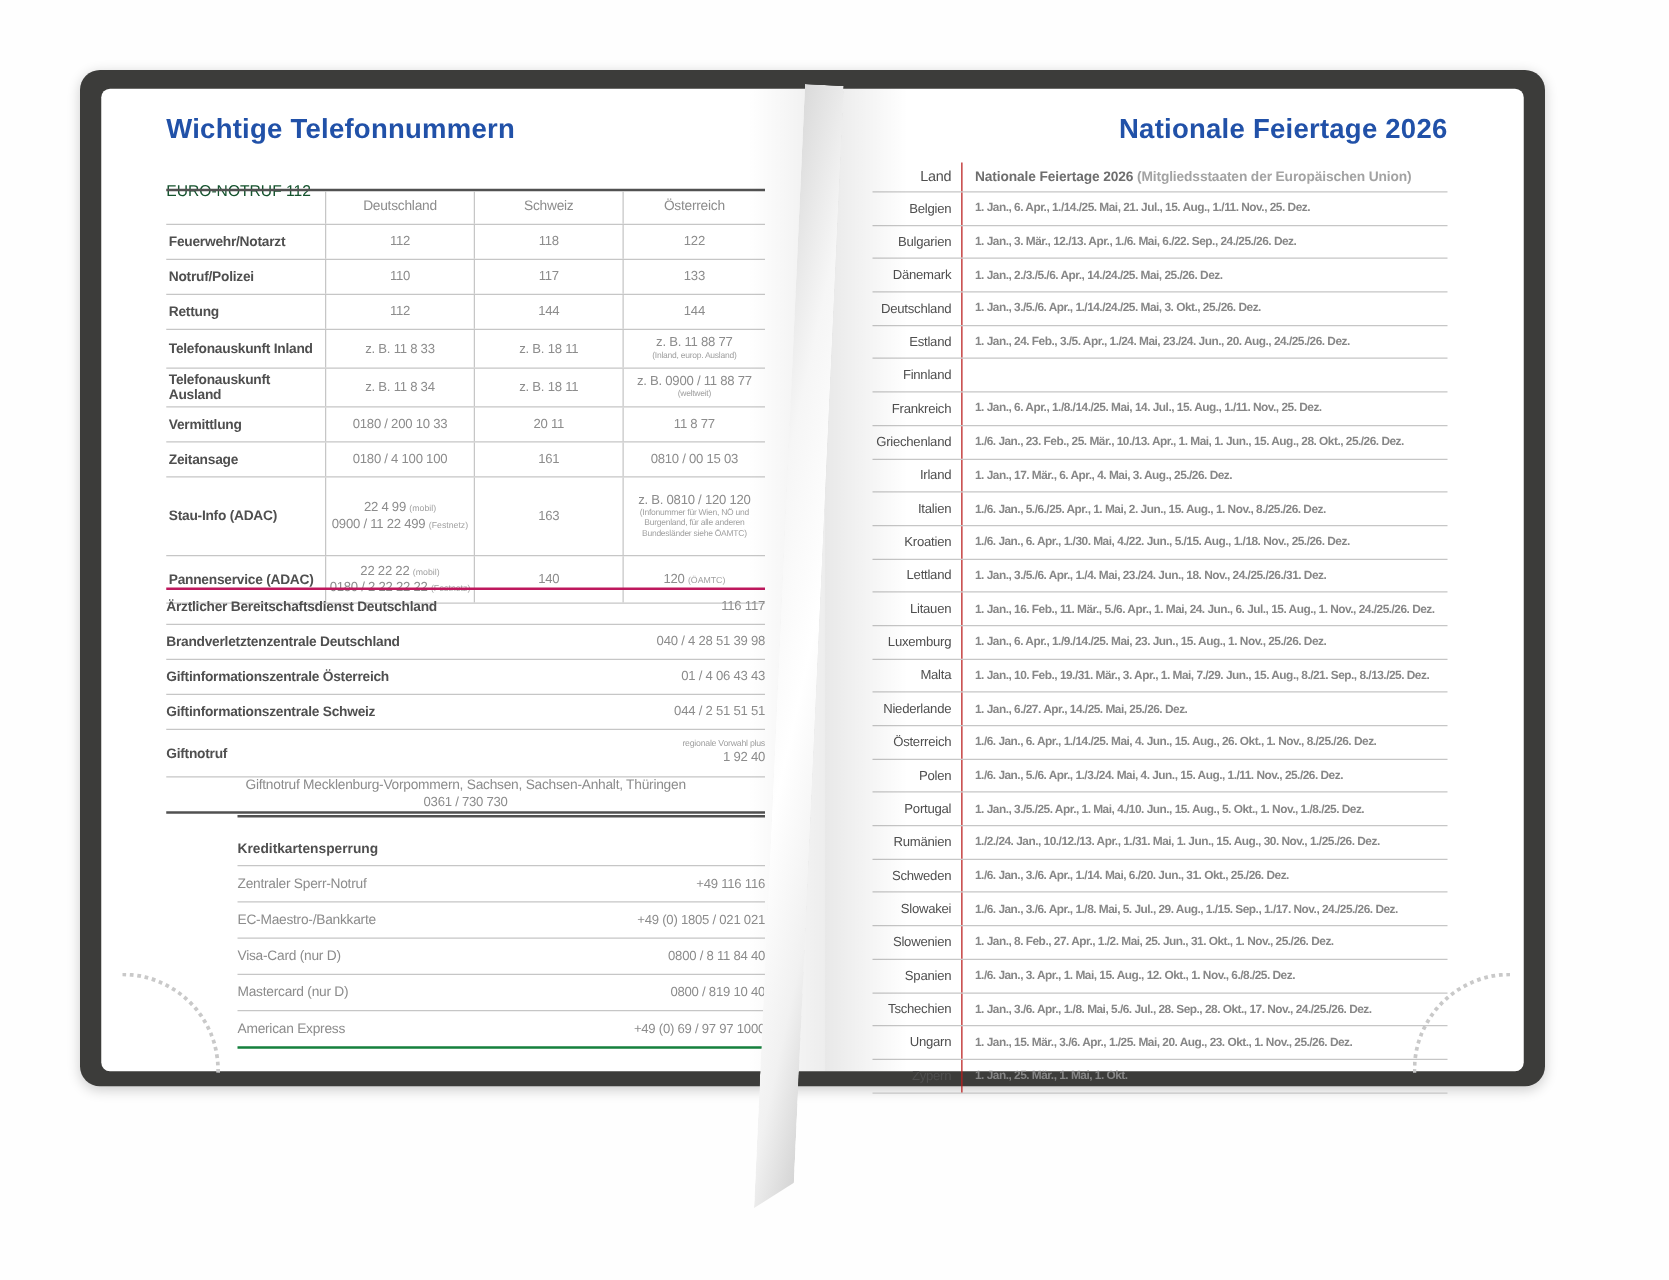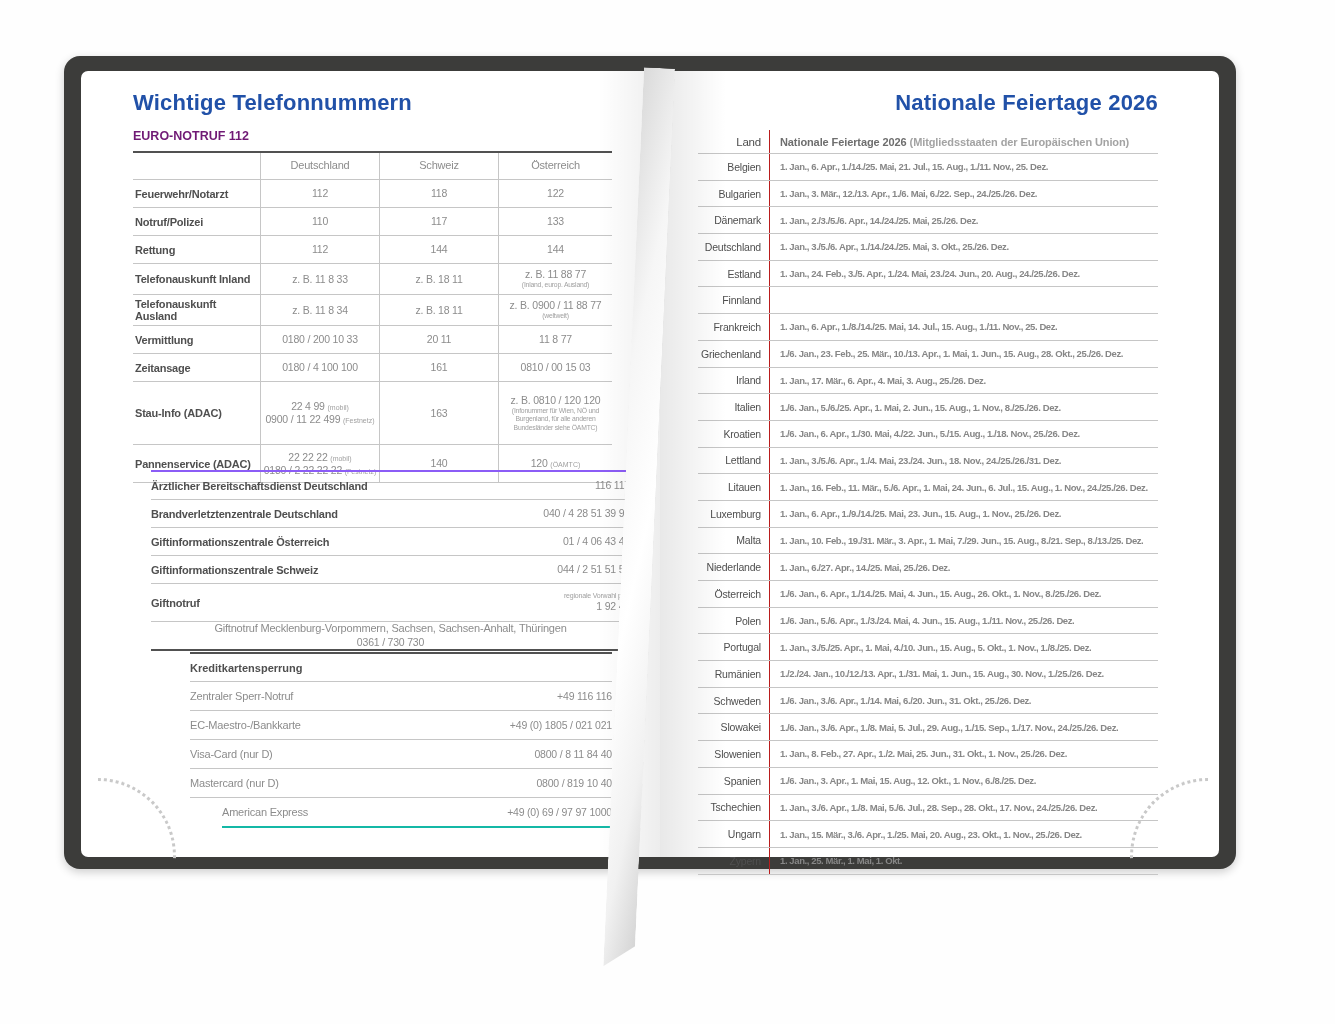--- a/index.html
+++ b/index.html
@@ -14,48 +14,48 @@
   .arc{position:absolute;width:150px;height:150px;border:3px dotted #c9c9c9;border-radius:50%;z-index:2;}
   .arc-left{left:20px;top:778px;clip-path:polygon(50% -3%,106% -3%,106% 52%,50% 52%);}
   .arc-right{left:1130px;top:778px;clip-path:polygon(-6% -3%,50% -3%,50% 52%,-6% 52%);}
 
   .z2{position:absolute;z-index:2;}
   .page-title{font-size:22px;font-weight:bold;color:#2151a8;letter-spacing:.2px;}
   .lt{left:133px;top:90px;}
   .rt{left:698px;top:90px;width:460px;text-align:right;}
 
   
-  .euro-head{left:133px;top:129px;width:479px;font-size:12.5px;font-weight:bold;color:#701a75;}
+  .euro-head{left:133px;top:146px;width:479px;font-size:12.5px;font-weight:normal;color:#14532d;}
   .table1{left:133px;top:151px;width:479px;border-top:2px solid #515151;}
   .t1-hrow{display:flex;height:26px;border-bottom:1px solid #c6c6c6;}
   .t1-row{display:flex;height:27px;border-bottom:1px solid #c6c6c6;}
   .t1-body .t1-row:nth-of-type(4),.t1-body .t1-row:nth-of-type(5){height:30px;}
   .t1-body .t1-row:nth-of-type(8){height:62px;}
   .t1-body .t1-row:nth-of-type(9){height:37px;justify-content:space-between;}
   .c-label{width:127px;display:flex;align-items:center;font-size:11px;font-weight:bold;color:#4f4f4f;padding-left:2px;box-sizing:border-box;letter-spacing:-.2px;}
   .c-val{width:119px;border-left:1px solid #c6c6c6;display:flex;flex-direction:column;align-items:center;justify-content:center;font-size:10.5px;color:#8c8c8c;text-align:center;letter-spacing:-.2px;box-sizing:border-box;line-height:1.2;}
   .c-val:last-child{width:114px;}
   .t1-hcell{font-size:11px;color:#8c8c8c;}
   .vline{white-space:nowrap;}
   .tiny{font-size:7px;color:#a0a0a0;letter-spacing:0;}
   .note-block{font-size:6.8px;color:#a0a0a0;line-height:1.25;max-width:112px;text-align:center;}
 
-  .section2{left:151px;top:470px;width:479px;border-top:2px solid #8b5cf6;}
+  .section2{left:133px;top:470px;width:479px;border-top:2px solid #be185d;}
   .s2-row{display:flex;align-items:center;height:27px;border-bottom:1px solid #c6c6c6;}
   .s2-row:nth-of-type(5){height:37px;}
   .s2-row:last-of-type{border-bottom:2px solid #515151;flex-direction:column;}
   .s2-label{flex:1;font-size:11px;font-weight:bold;color:#4f4f4f;letter-spacing:-.2px;}
   .s2-row:last-of-type .s2-label{font-weight:normal;color:#8c8c8c;}
   .s2-vcell{text-align:right;font-size:10.5px;color:#8c8c8c;line-height:1.25;letter-spacing:-.2px;}
   .s2-note{font-size:7px;color:#a0a0a0;}
 
   .section3{left:190px;top:652px;width:422px;border-top:2px solid #515151;}
-  .s3-head{display:flex;align-items:center;height:27px;border-bottom:1px solid #c6c6c6;font-size:11px;font-weight:bold;color:#4f4f4f;}
+  .s3-head{display:flex;align-items:center;height:27px;border-bottom:1px solid #c6c6c6;font-size:11px;font-weight:bold;color:#4f4f4f;margin-top:11px;}
   .s3-row{display:flex;align-items:center;height:28px;border-bottom:1px solid #c6c6c6;}
-  .s3-row:last-of-type{border-bottom:2px solid #14b8a6;margin-left:32px;}
+  .s3-row:last-of-type{border-bottom:2px solid #15803d;}
   .s3-label{flex:1;font-size:11px;color:#8c8c8c;letter-spacing:-.2px;}
   .s3-val{text-align:right;font-size:10.5px;color:#8c8c8c;letter-spacing:-.2px;}
 
   
   .rtable{left:698px;top:130px;width:460px;}
   .r-hrow{display:flex;height:23px;border-bottom:1px solid #c6c6c6;}
   .r-row{display:flex;height:25.7px;border-bottom:1px solid #c6c6c6;}
   .r-land{width:72px;border-right:1px solid #b91c1c;display:flex;justify-content:flex-end;align-items:center;padding-right:8px;box-sizing:border-box;font-weight:normal;color:#4f4f4f;font-size:10.5px;letter-spacing:-.2px;white-space:nowrap;}
   .r-dates{flex:1;display:flex;align-items:center;padding-left:10px;font-size:9.5px;color:#878787;letter-spacing:-.4px;white-space:nowrap;overflow:hidden;font-weight:bold;}
   .r-hland{font-size:11.5px;}

